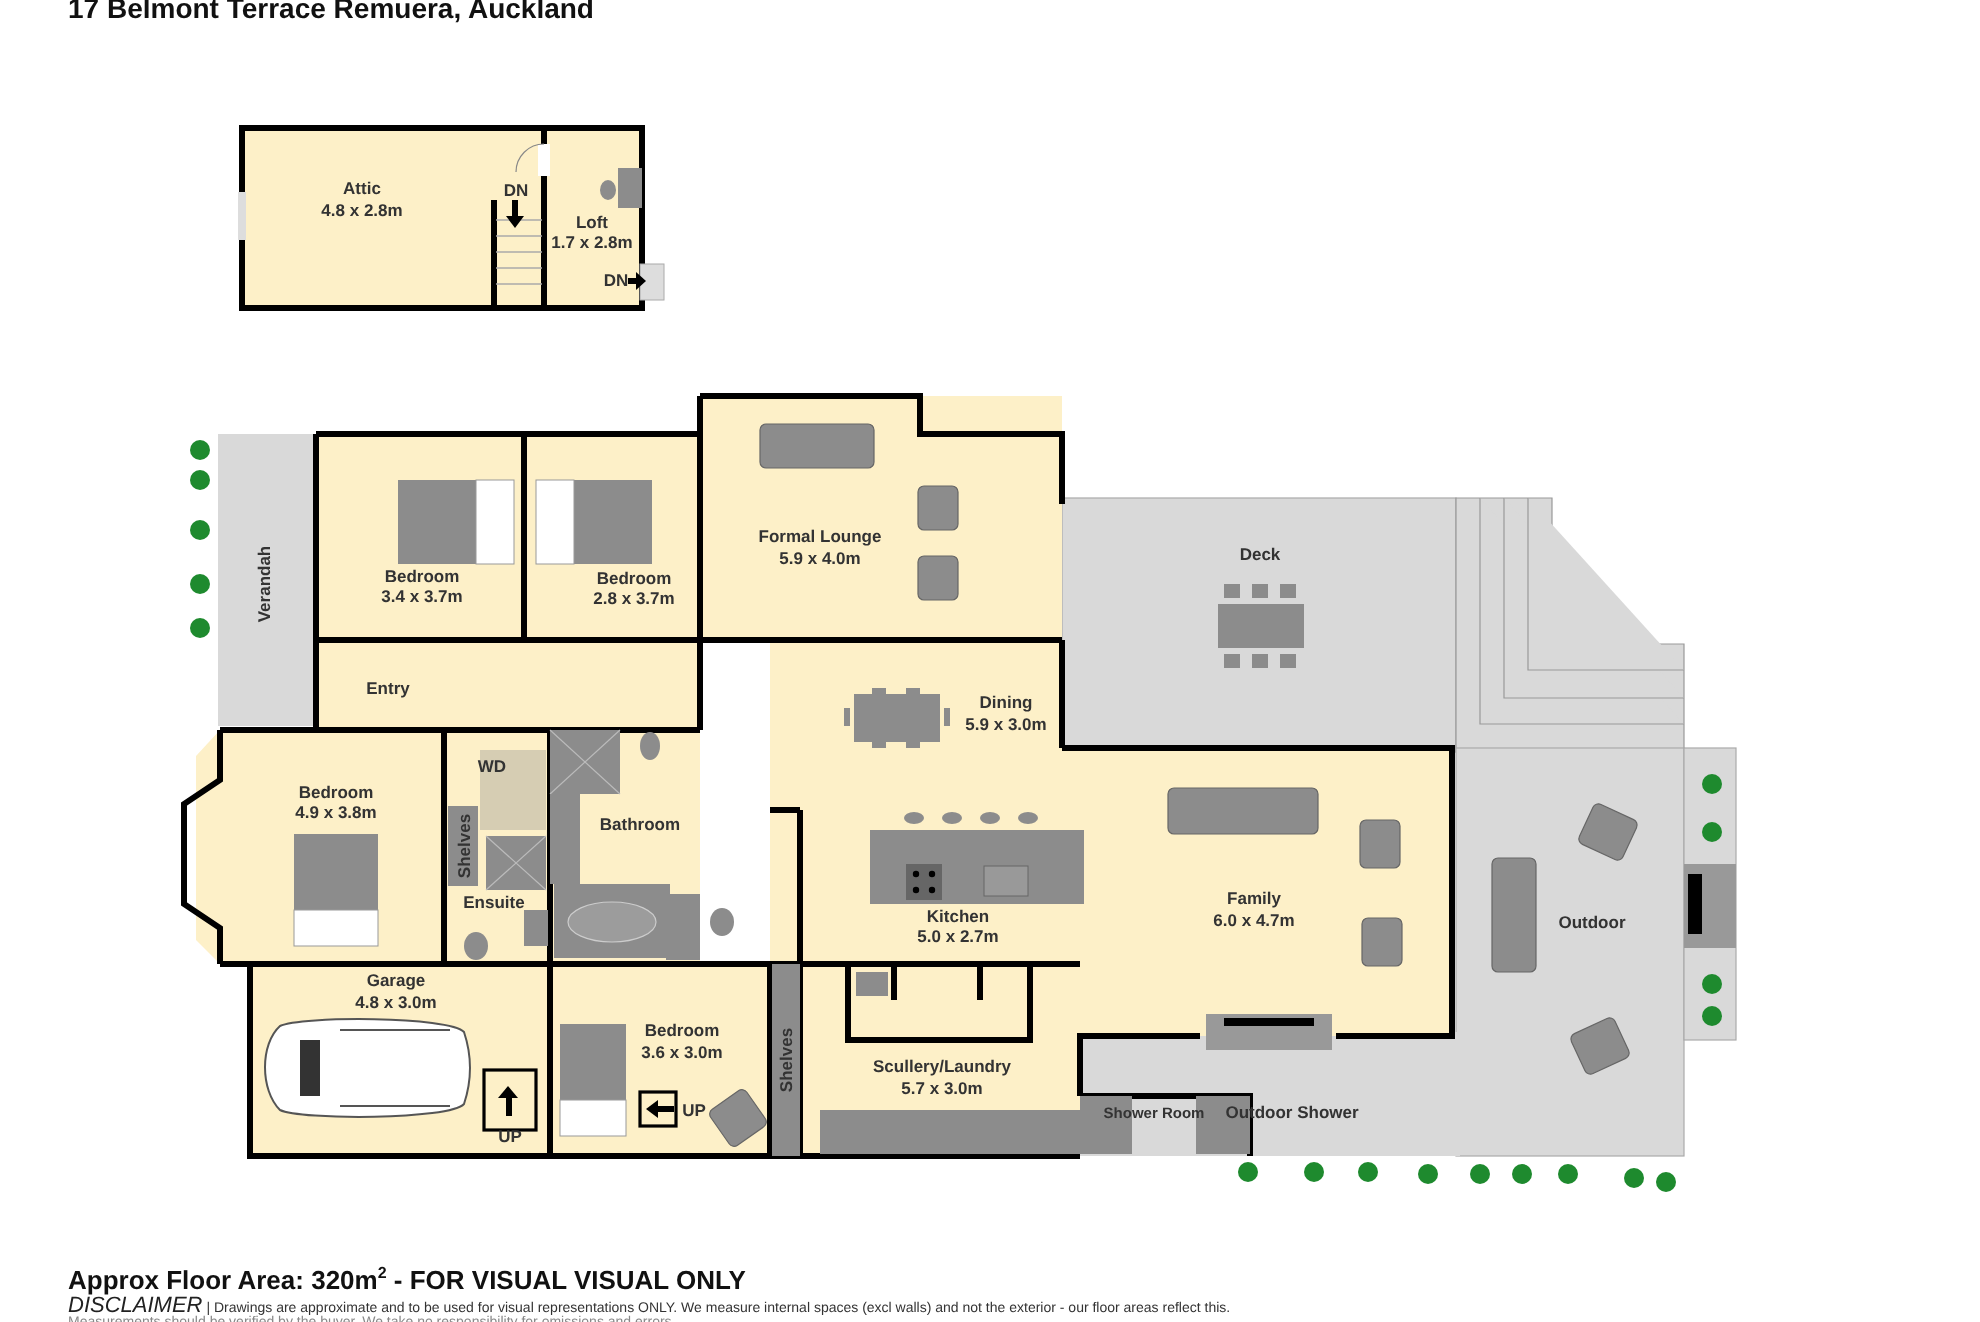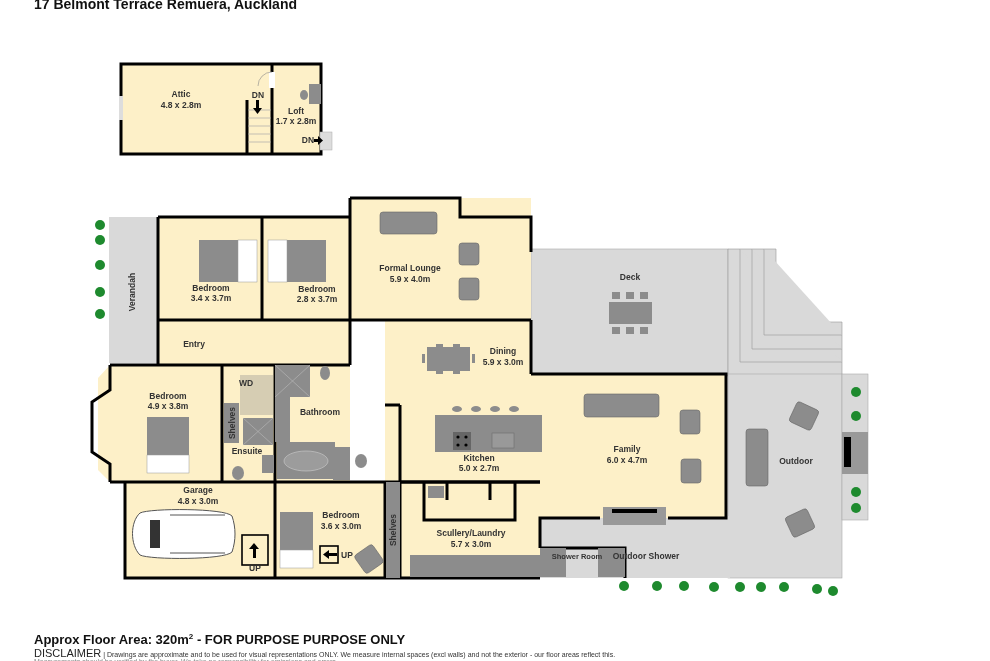--- a/index.html
+++ b/index.html
@@ -3,21 +3,21 @@
 <meta charset="utf-8">
 <style>
   html,body{margin:0;padding:0;background:#ffffff;}
   body{width:990px;height:661px;position:relative;overflow:hidden;font-family:"Liberation Sans",sans-serif;}
   .title{position:absolute;left:34px;top:-4px;font-size:14px;font-weight:bold;color:#111;}
   svg.plan{position:absolute;left:0;top:0;}
   .lbl{font-family:"Liberation Sans",sans-serif;font-size:8.5px;font-weight:bold;fill:#333;text-anchor:middle;}
   .footer-area{position:absolute;left:34px;top:632px;font-size:13px;font-weight:bold;color:#111;}
   .footer-area sup{font-size:8px;}
   .disclaimer{position:absolute;left:34px;top:647px;font-size:7px;color:#333;white-space:nowrap;}
-  .disclaimer .d-head{font-size:11px;color:#222;text-align:center;}
+  .disclaimer .d-head{font-style:italic;font-size:11px;color:#222;text-align:center;}
   .disclaimer .d-line2{position:absolute;left:0;top:11px;color:#888;}
 </style>
 </head>
 <body>
 
 <div class="title">17 Belmont Terrace Remuera, Auckland</div>
 
 <svg class="plan" width="990" height="661" viewBox="0 0 990 661">
 
   <g>
@@ -278,18 +278,18 @@
     <text class="lbl" x="471" y="536">Scullery/Laundry</text>
     <text class="lbl" x="471" y="547">5.7 x 3.0m</text>
     <text class="lbl" x="577" y="559" style="font-size:7.5px">Shower Room</text>
     <text class="lbl" x="646" y="559">Outdoor Shower</text>
     <text class="lbl" x="255" y="571">UP</text>
     <text class="lbl" x="347" y="558">UP</text>
   </g>
 </svg>
 
 <div class="footer-area">
-  <span>Approx Floor Area: 320m</span><sup>2</sup><span> - FOR PURPOSE PURPOSE ONLY</span>
+  <span>Approx Floor Area: 320m</span><sup>2</sup><span> - FOR VISUAL VISUAL ONLY</span>
 </div>
 <div class="disclaimer">
   <span class="d-head">DISCLAIMER</span><span> | Drawings are approximate and to be used for visual representations ONLY. We measure internal spaces (excl walls) and not the exterior - our floor areas reflect this.</span>
   <div class="d-line2">Measurements should be verified by the buyer. We take no responsibility for omissions and errors.</div>
 </div>
 
 </body></html>

